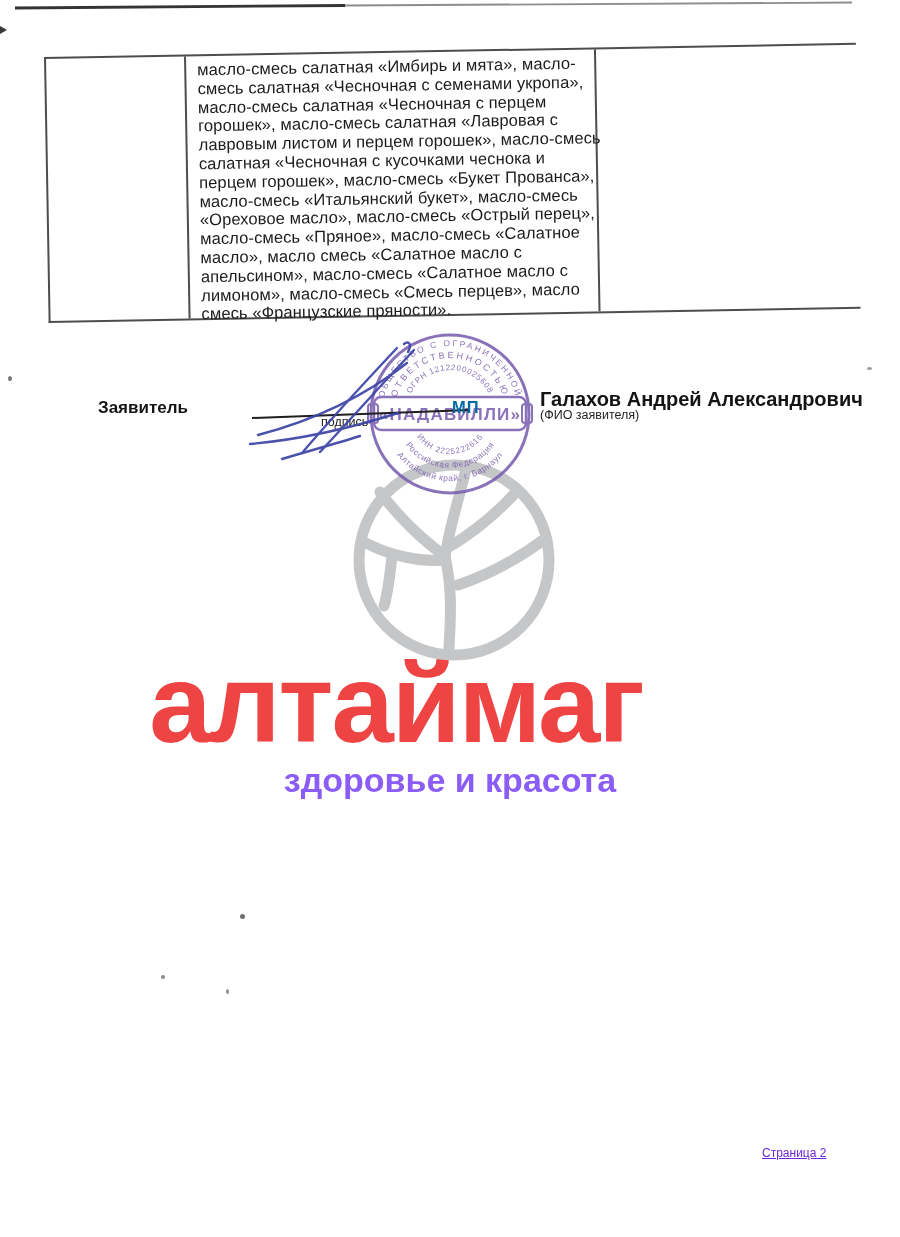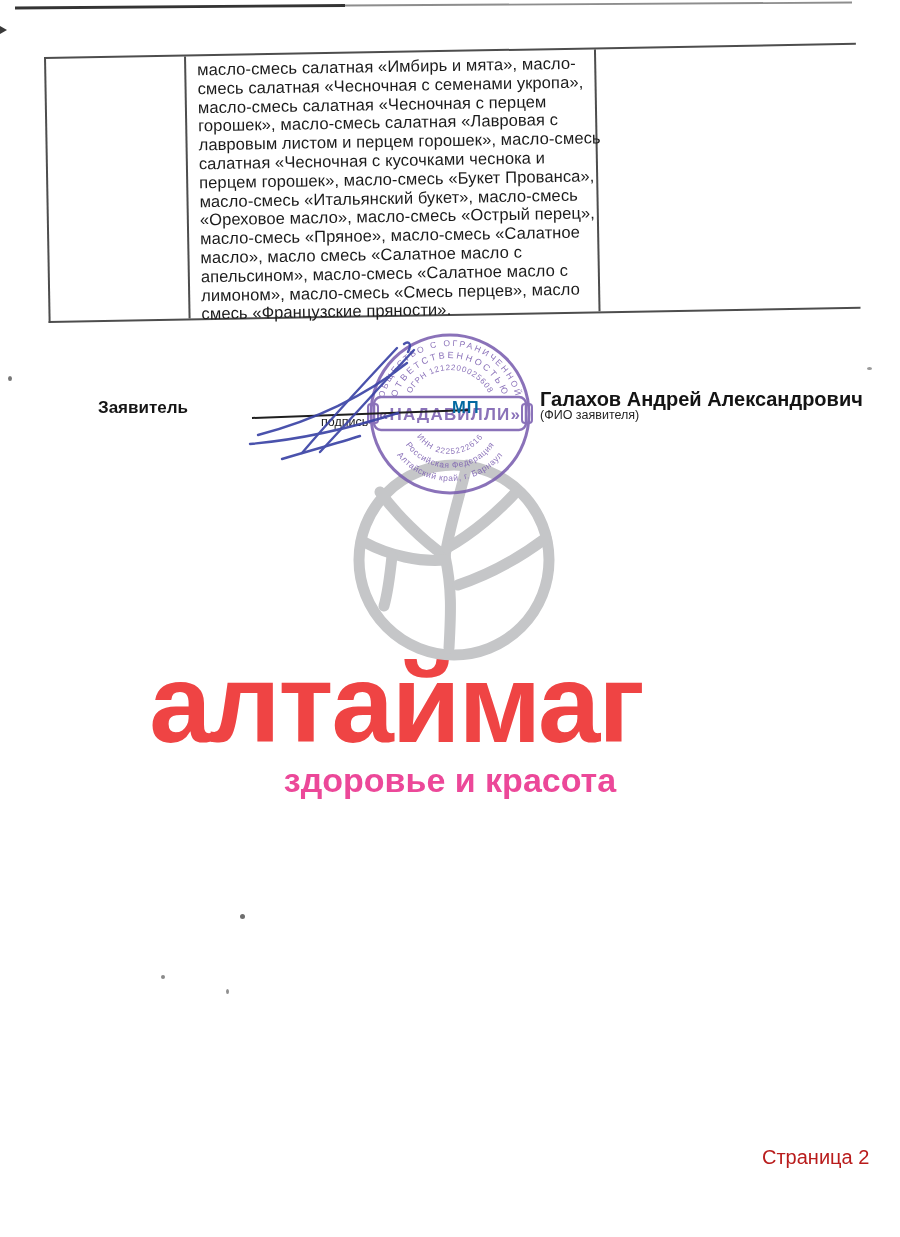--- a/index.html
+++ b/index.html
@@ -29,24 +29,24 @@
   .seal-mark{left:452px;top:398px;font-size:16.5px;font-weight:bold;color:#0369a1;letter-spacing:1px;z-index:6;}
   .applicant-name{left:540px;top:388px;width:320px;text-align:center;font-size:20px;font-weight:bold;color:#141414;white-space:nowrap;}
   .name-caption{left:540px;top:408px;width:320px;text-align:left;font-size:12.5px;color:#242424;}
   
   .brand-word{
     left:0;top:648px;width:792px;text-align:center;
     font-size:112px;font-weight:bold;letter-spacing:-2px;color:#ef4444;line-height:1;
   }
   .brand-tagline{
     left:0;top:763px;width:900px;text-align:center;
-    font-size:34px;font-weight:600;color:#ec4899;line-height:1;
+    font-size:34px;font-weight:600;color:#8b5cf6;line-height:1;
   }
   
-  .page-number{left:762px;top:1146px;font-size:20px;color:#b91c1c;}
+  .page-number{left:762px;top:1146px;font-size:12px;color:#6d28d9;text-decoration:underline;}
   
   .wm-svg{left:350px;top:452px;z-index:1;}
   .stamp-svg{left:362px;top:328px;z-index:4;opacity:.88;}
   .ink-svg{left:0;top:0;z-index:5;pointer-events:none;}
   .speck{border-radius:50%;z-index:2;}
 </style>
 </head>
 <body>
 
 <svg class="abs wm-svg" width="210" height="214" viewBox="0 0 210 214">

